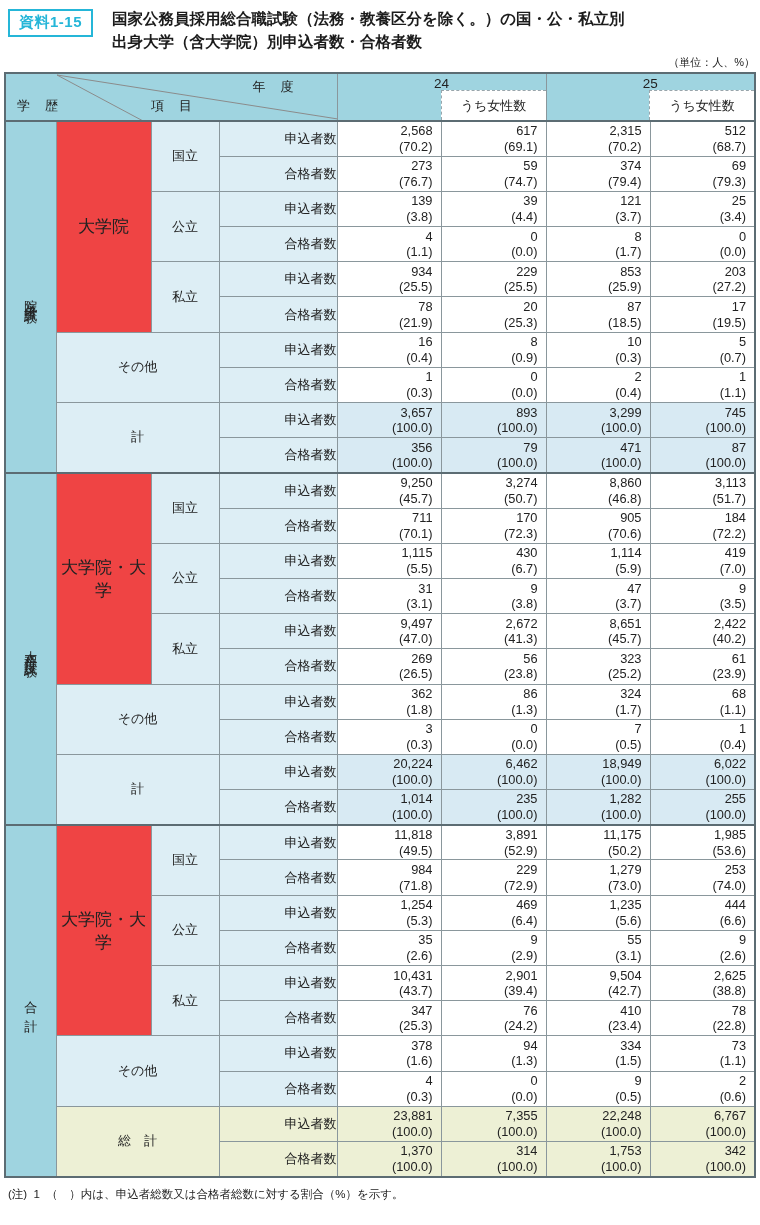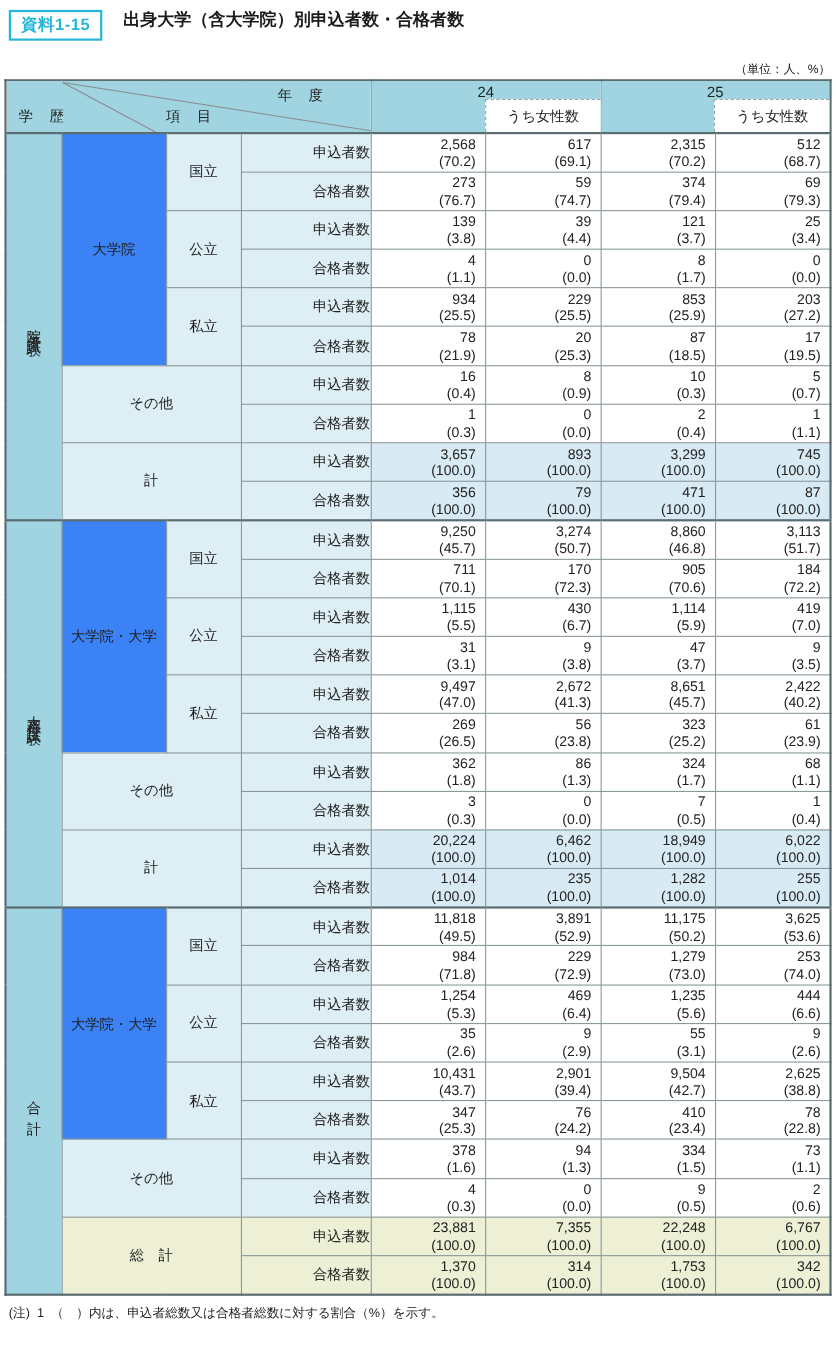--- a/index.html
+++ b/index.html
@@ -51,21 +51,21 @@
     background:#fff;border-top:1px dashed #98a5ab;border-left:1px dashed #98a5ab;
     box-sizing:border-box;display:flex;align-items:center;justify-content:center;
     font-size:13px;
   }
   
   th.c-section{background:#9fd4e0;}
   .vtext{
     writing-mode:vertical-rl;text-orientation:upright;
     margin:0 auto;font-size:13px;letter-spacing:3px;line-height:1;color:#222;
   }
-  th.c-school{background:#3b82f6;font-size:13px;}
+  th.c-school{background:#ef4444;font-size:17px;}
   th.c-est{background:#ddeef5;}
   th.c-wide{background:#ddeef5;}
   td.rlabel{background:#ddeef5;text-align:right;margin-top:12px;}
   
   td.dcell{background:#fff;text-align:right;}
   td.dcell .num,td.dcell .pct{
     padding-right:8px;font-size:12.8px;line-height:15.5px;
   }
   td.dcell.fem{border-left:1px dashed #98a5ab;padding-left:44px;}
   .hl-blue{background:#d8eaf3 !important;}
@@ -74,20 +74,21 @@
   .notes{position:absolute;left:8px;top:1186px;font-size:11.5px;line-height:16.5px;color:#222;}
   .note-line{white-space:nowrap;}
   .note-line .no{display:inline-block;}
   .note-2{margin-left:37px;}
 </style>
 </head>
 <body>
 
 <div class="doc-badge">資料1-15</div>
 <div class="doc-title">
+  <div>国家公務員採用総合職試験（法務・教養区分を除く。）の国・公・私立別</div>
   <div>出身大学（含大学院）別申込者数・合格者数</div>
 </div>
 <div class="unit-note">（単位：人、%）</div>
 
 <div class="tbl-wrap">
   <table>
     <colgroup>
       <col style="width:51px">
         <col style="width:95px">
         <col style="width:68px">
@@ -530,21 +531,21 @@
           </td>
           <td class="dcell fem">
             <div class="num">3,891</div>
             <div class="pct">(52.9)</div>
           </td>
           <td class="dcell main">
             <div class="num">11,175</div>
             <div class="pct">(50.2)</div>
           </td>
           <td class="dcell fem">
-            <div class="num">3,625</div>
+            <div class="num">1,985</div>
             <div class="pct">(53.6)</div>
           </td>
         </tr>
         <tr>
           <td class="rlabel">合格者数</td>
           <td class="dcell main">
             <div class="num">984</div>
             <div class="pct">(71.8)</div>
           </td>
           <td class="dcell fem">

